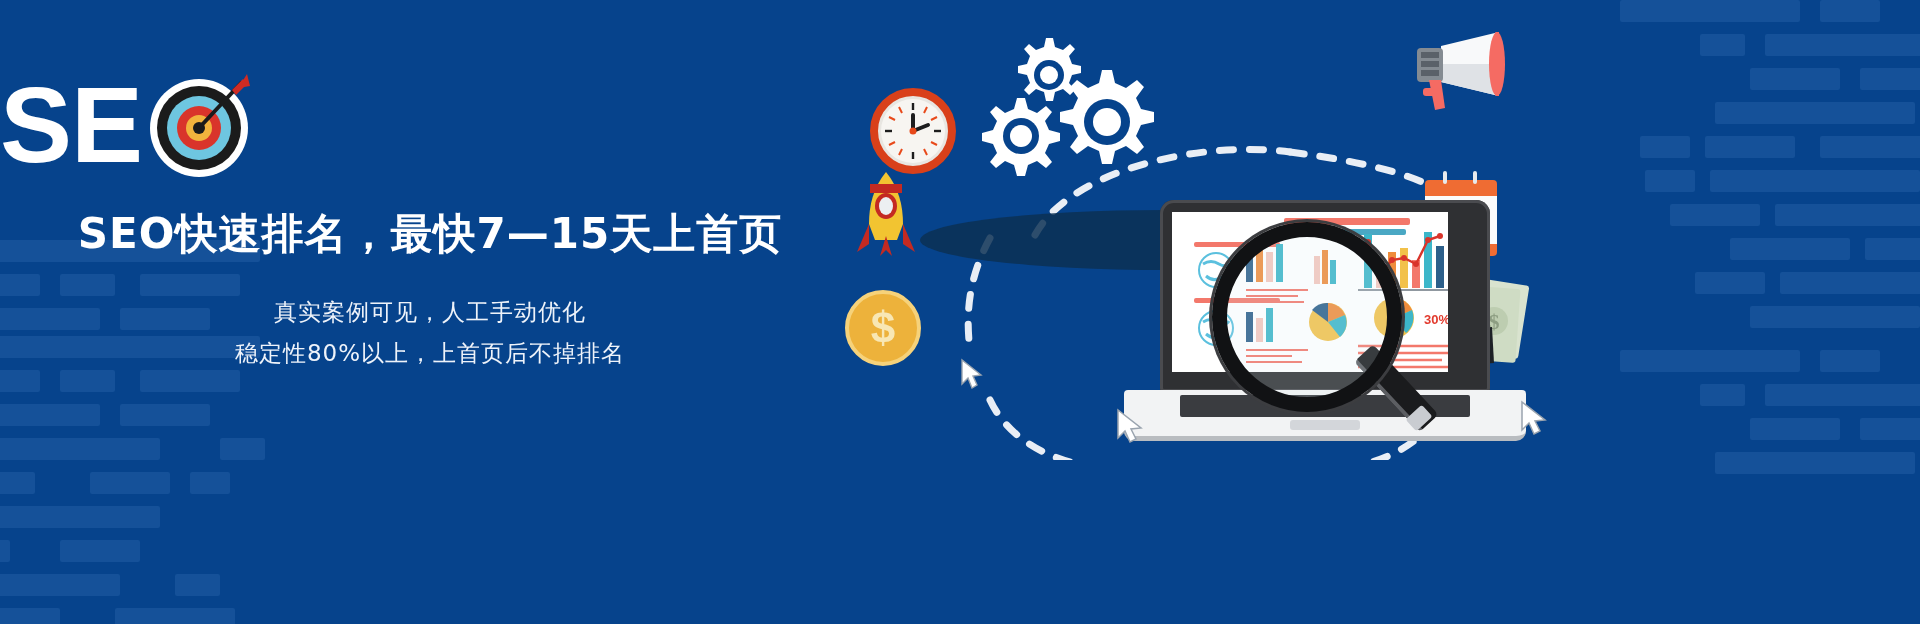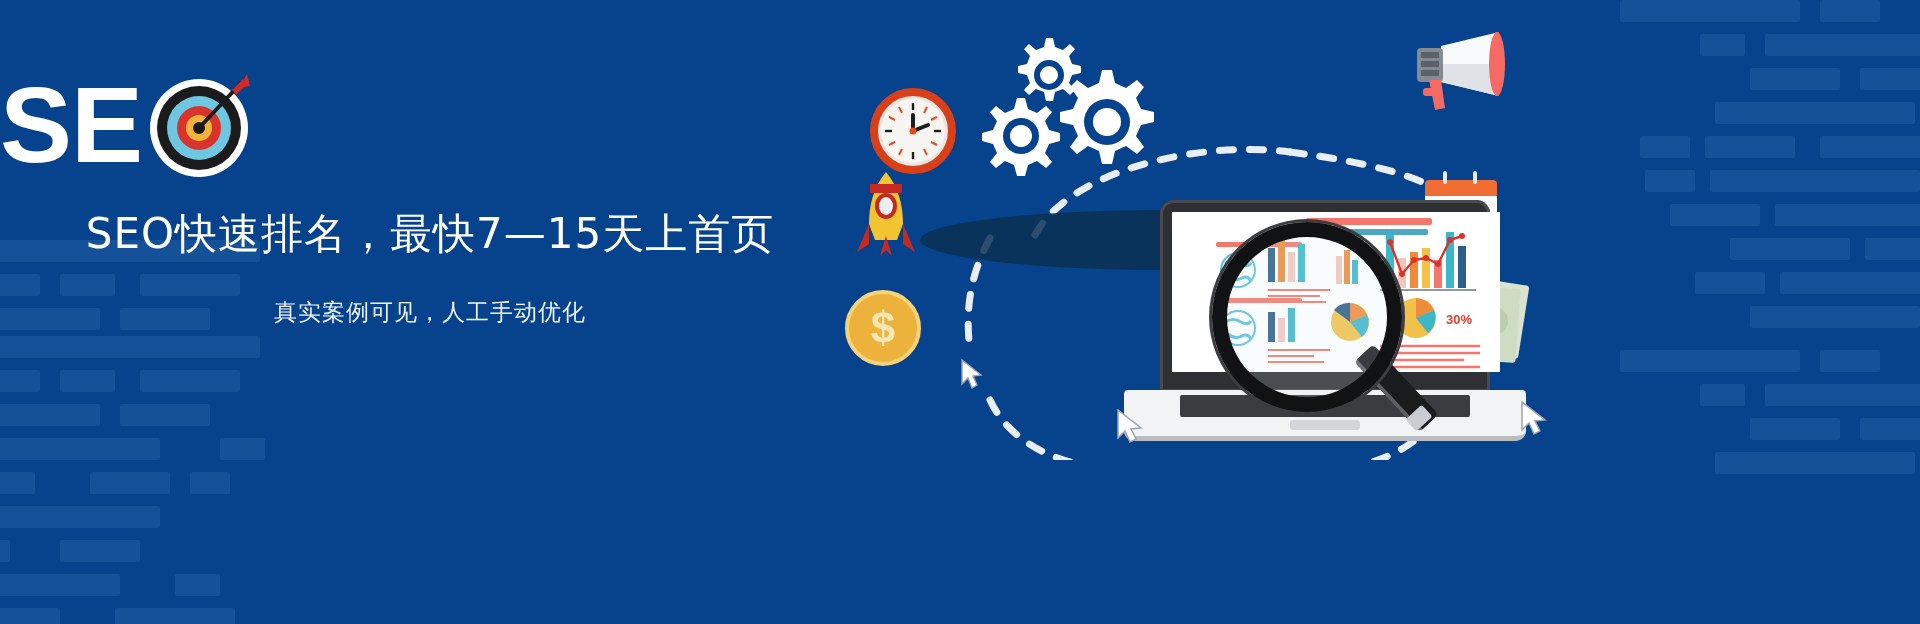--- a/index.html
+++ b/index.html
@@ -27,21 +27,21 @@
     display:flex;align-items:center;justify-content:flex-start;
     height:110px;margin-bottom:26px;
   }
   #logo-se{
     font-size:108px;font-weight:bold;color:#ffffff;
     letter-spacing:-1px;line-height:1;
     font-family:"Liberation Sans","DejaVu Sans",sans-serif;
   }
   #logo-target{position:relative;width:106px;height:106px;margin-left:4px;}
   #headline{
-    font-size:42px;font-weight:normal;color:#ffffff;
+    font-size:42px;font-weight:bold;color:#ffffff;
     letter-spacing:1px;margin-bottom:30px;
     font-family:"DejaVu Sans","Liberation Sans",sans-serif;
   }
   .subline{
     font-size:23px;color:#eef3fa;line-height:1.78;
     letter-spacing:1px;
     font-family:"DejaVu Sans","Liberation Sans",sans-serif;
   }
 
   
@@ -49,22 +49,22 @@
   .abs{position:absolute;}
 
   
   #laptop{position:absolute;left:160px;top:200px;width:330px;height:230px;}
   #lid{
     position:absolute;left:0;top:0;width:330px;height:192px;
     background:#2f3033;border-radius:14px 14px 4px 4px;
     box-shadow:inset 0 0 0 3px #4a4b4f;
   }
   #screen{
-    position:absolute;left:12px;top:12px;width:328px;height:160px;
-    background:#ffffff;overflow:hidden;text-align:right;
+    position:absolute;left:12px;top:12px;width:276px;height:160px;
+    background:#ffffff;overflow:hidden;
   }
   #base{
     position:absolute;left:-36px;top:190px;width:402px;height:46px;
     background:#f2f3f4;border-radius:4px 4px 10px 10px;
     border-bottom:5px solid #b9bcc0;
   }
   #keyboard{
     position:absolute;left:56px;top:5px;width:290px;height:22px;
     background:#3a3c40;border-radius:2px;
   }
@@ -210,20 +210,21 @@
           <line x1="53" y1="56" x2="96" y2="10" stroke="#1b1b1b" stroke-width="4"></line>
           <polygon points="96,10 101,2 104,14 92,16" fill="#cf2b24"></polygon>
           <polygon points="86,18 97,7 101,12 90,23" fill="#cf2b24"></polygon>
         </svg>
       </span>
     </div>
 
     <div id="headline">SEO快速排名，最快7—15天上首页</div>
 
     <div class="subline">真实案例可见，人工手动优化</div>
+    <div class="subline">稳定性80%以上，上首页后不掉排名</div>
   </div>
 
   <div id="illus">
 
     <svg class="abs" style="left:-180px;top:60px;" width="720" height="400">
       <path d="M215,175 C250,110 380,80 470,92" stroke="#e9eef5" stroke-width="7" stroke-linecap="round" fill="none" stroke-dasharray="14 16"></path>
       <path d="M470,92 C560,104 620,120 640,150" stroke="#e9eef5" stroke-width="7" stroke-linecap="round" fill="none" stroke-dasharray="14 16"></path>
       <path d="M170,178 C150,215 145,250 150,290" stroke="#e9eef5" stroke-width="7" stroke-linecap="round" fill="none" stroke-dasharray="14 16"></path>
       <path d="M645,185 C655,225 652,258 640,285" stroke="#e9eef5" stroke-width="7" stroke-linecap="round" fill="none" stroke-dasharray="14 16"></path>
       <path d="M170,340 C185,372 215,392 250,402" stroke="#e9eef5" stroke-width="7" stroke-linecap="round" fill="none" stroke-dasharray="14 16"></path>

